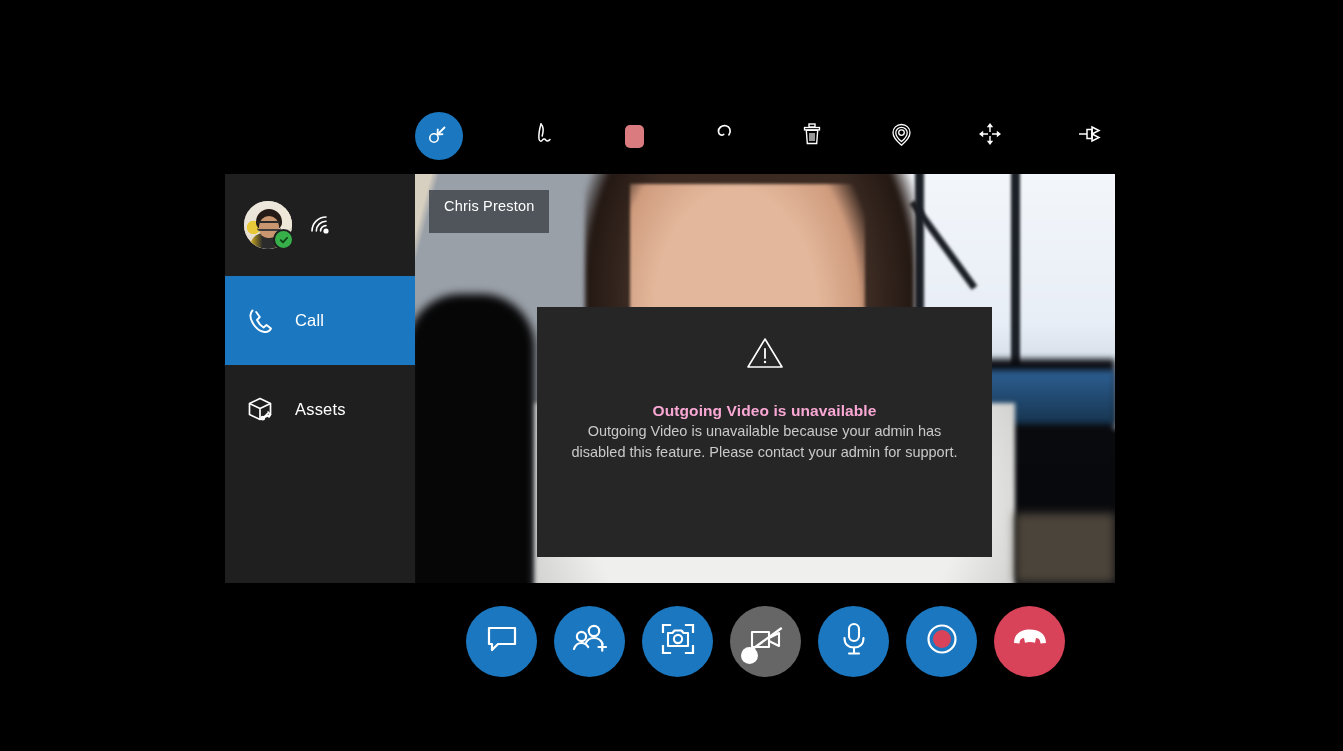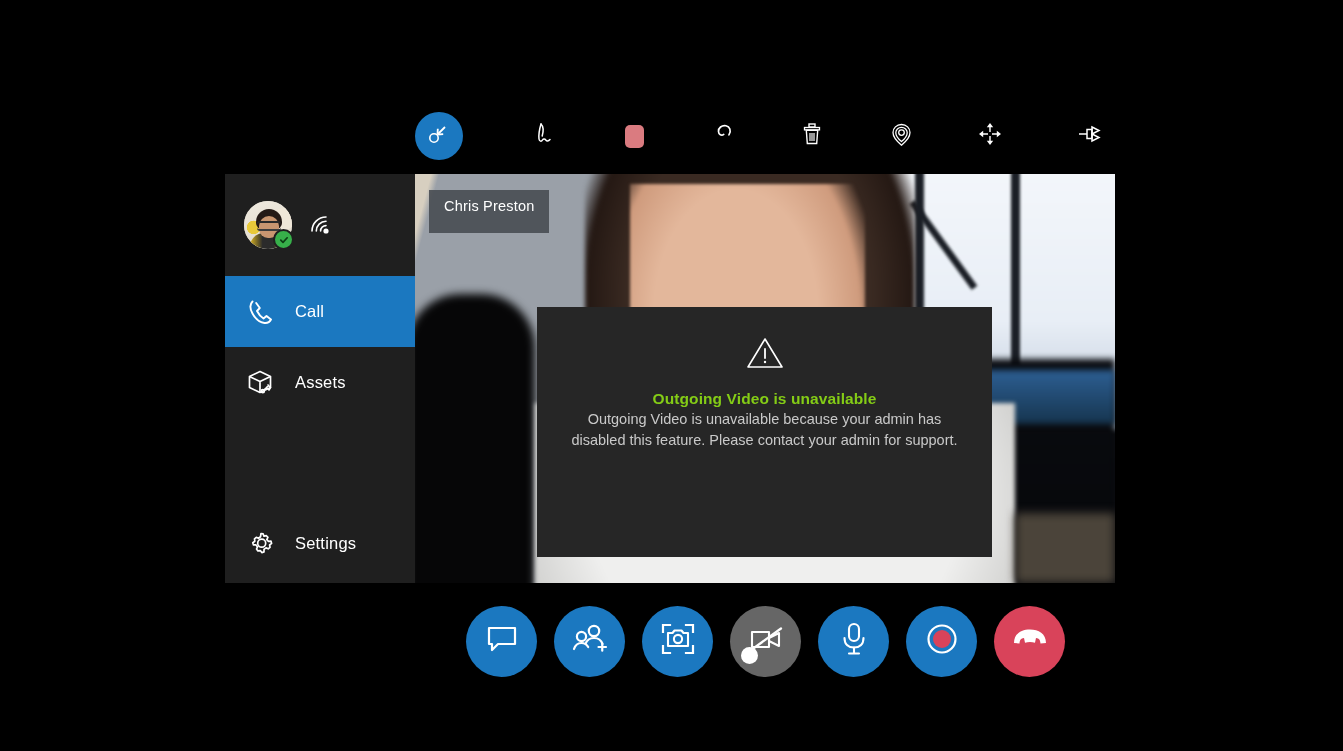--- a/index.html
+++ b/index.html
@@ -121,21 +121,21 @@
     border: 2px solid #1f1f1f;
     display: flex; align-items: center; justify-content: center;
   }
   #signal-icon {
     margin-left: 15px;
     width: 26px; height: 26px;
     display: flex; align-items: center; justify-content: center;
   }
 
   .nav-item {
-    height: 71px;
+    height: 89px;
     display: flex;
     align-items: center;
     padding-left: 20px;
     cursor: pointer;
     color: #ffffff;
   }
   .nav-item.selected { background: #1b78c0; }
   .nav-icon {
     width: 32px; height: 32px;
     flex: none;
@@ -253,24 +253,24 @@
     position: absolute;
     left: 537px; top: 307px;
     width: 455px; height: 250px;
     background: #262626;
     display: flex;
     flex-direction: column;
     align-items: center;
   }
   #warn-icon { margin-top: 29px; }
   #modal-title {
-    margin-top: 16px;
+    margin-top: 28px;
     font-size: 15.5px;
     font-weight: bold;
-    color: #84cc16;
+    color: #f9a8d4;
     letter-spacing: .1px;
   }
   #modal-body {
     margin-top: 1px;
     width: 394px;
     text-align: center;
     font-size: 14.5px;
     line-height: 21px;
     color: #c9c9c9;
   }
@@ -453,31 +453,20 @@
             <path d="M15 4.5 L25.5 9.5 L25.5 20.5 L15 25.5 L4.5 20.5 L4.5 9.5 Z" fill="none" stroke="#fff" stroke-width="1.7" stroke-linejoin="round"></path>
             <path d="M4.5 9.5 L15 14.5 L25.5 9.5 M15 14.5 L15 25.5" fill="none" stroke="#fff" stroke-width="1.7" stroke-linejoin="round"></path>
             <path d="M17.5 24.5 L23.5 18.5 M22.5 17.5 L25.5 20.5 L24 23 L21 20" fill="none" stroke="#fff" stroke-width="1.6" stroke-linejoin="round"></path>
             <circle cx="17.8" cy="24.2" r="1.6" fill="none" stroke="#fff" stroke-width="1.5"></circle>
           </svg>
         </span>
         <span class="nav-label">Assets</span>
       </div>
 
 
-      <div id="nav-settings-wrap">
-        <div class="nav-item">
-          <span class="nav-icon">
-            <svg width="32" height="32" viewBox="0 0 32 32">
-              <path d="M16 5.5 L18.1 5.9 L19 8.2 L21.4 7.7 L22.9 9.4 L21.8 11.6 L23.5 13.3 L26 13.2 L26.6 15.4 L24.6 17 L25 19.4 L23.2 20.8 L21 19.9 L19 21.4 L19 23.9 L16.8 24.6 L15.3 22.6 L12.9 22.9 L11.5 21.1 L12.5 18.9 L11 16.9 L8.5 16.9 L7.8 14.7 L9.8 13.2 L9.5 10.8 L11.3 9.4 L13.5 10.3 L15.5 8.8 Z" fill="none" stroke="#fff" stroke-width="1.7" stroke-linejoin="round"></path>
-              <circle cx="16.7" cy="15.2" r="4" fill="none" stroke="#fff" stroke-width="1.7"></circle>
-            </svg>
-          </span>
-          <span class="nav-label">Settings</span>
-        </div>
-      </div>
 
     </div>
 
     <div id="video-stage">
       <div class="vid-layer vid-wall"></div>
       <div class="vid-window"></div>
       <div class="vid-frame-v" style="left:500px; top:-10px; width:9px; height:250px;"></div>
       <div class="vid-frame-v" style="left:596px; top:-10px; width:9px; height:250px;"></div>
       <div class="vid-frame-v" style="left:500px; top:26px; width:106px; height:7px; transform:rotate(54deg); transform-origin:left top;"></div>
       <div class="vid-dark-right"></div>

